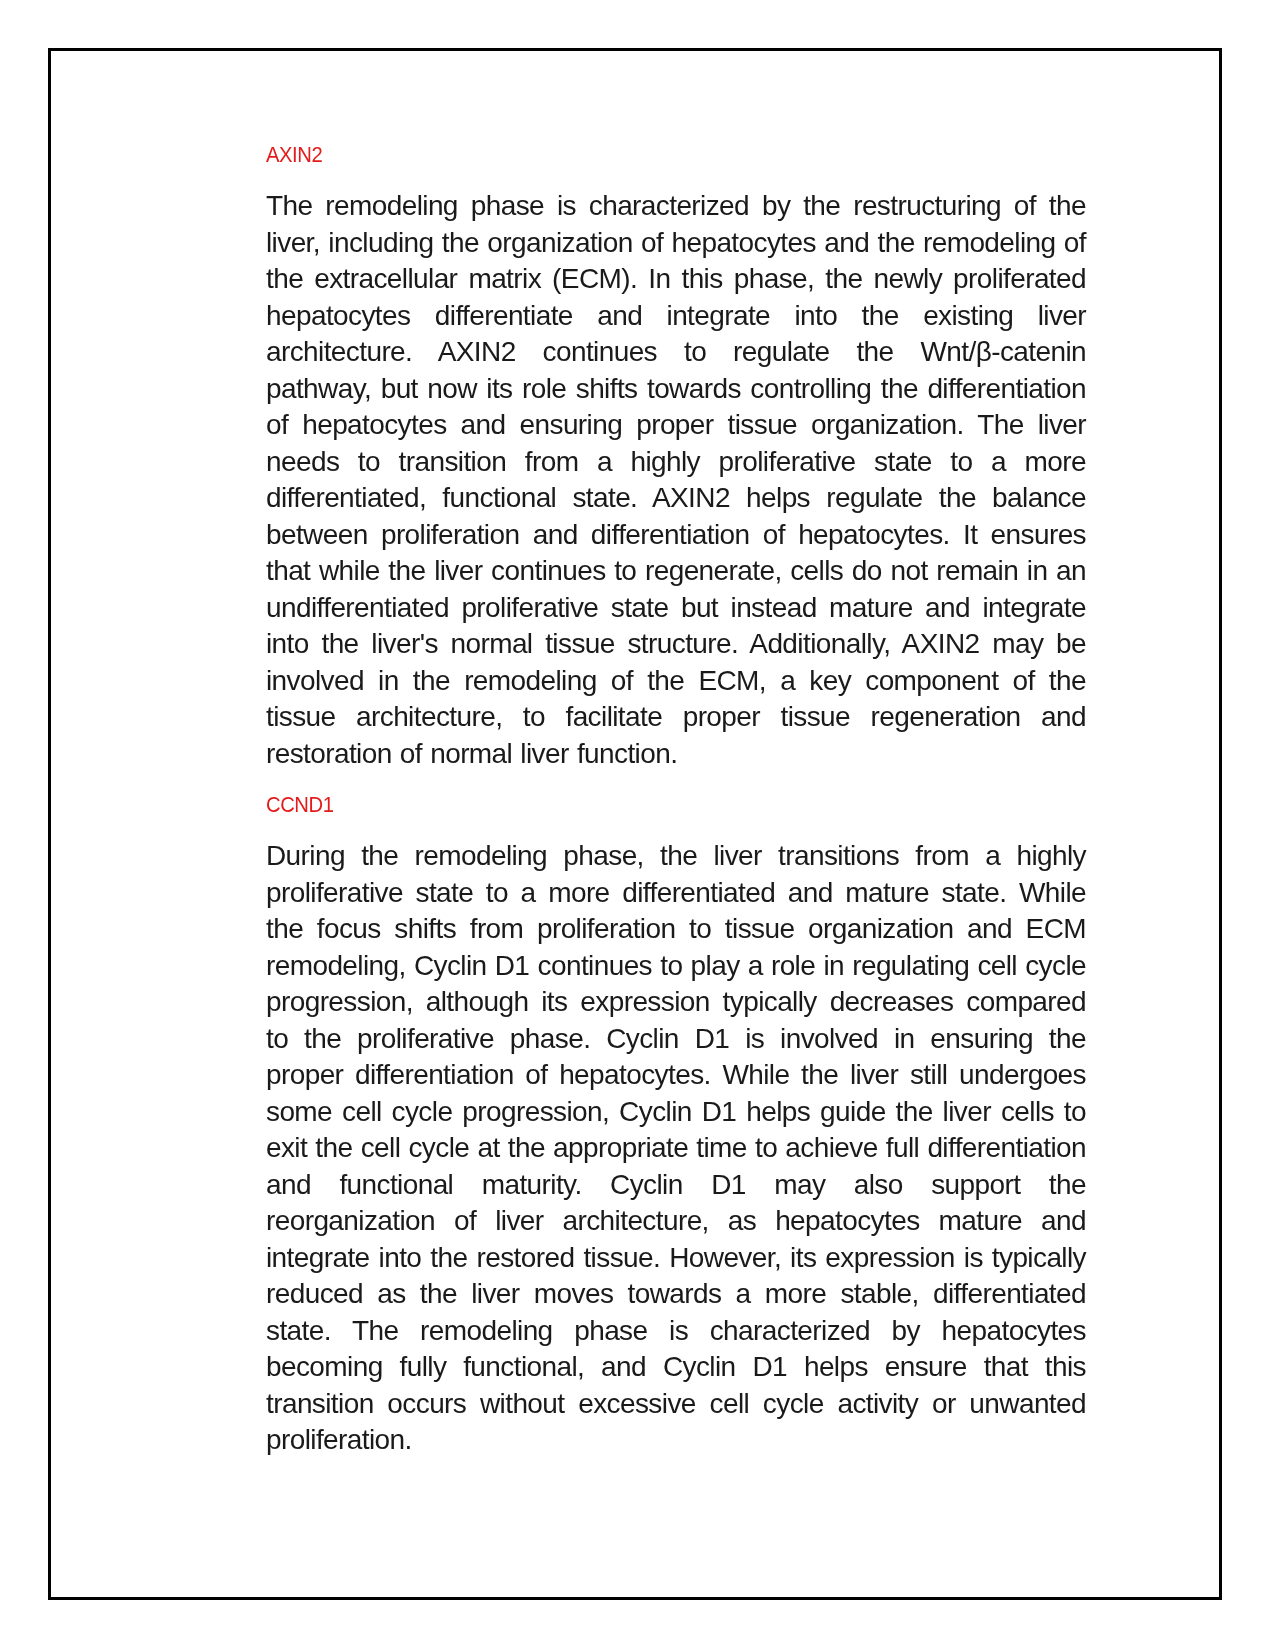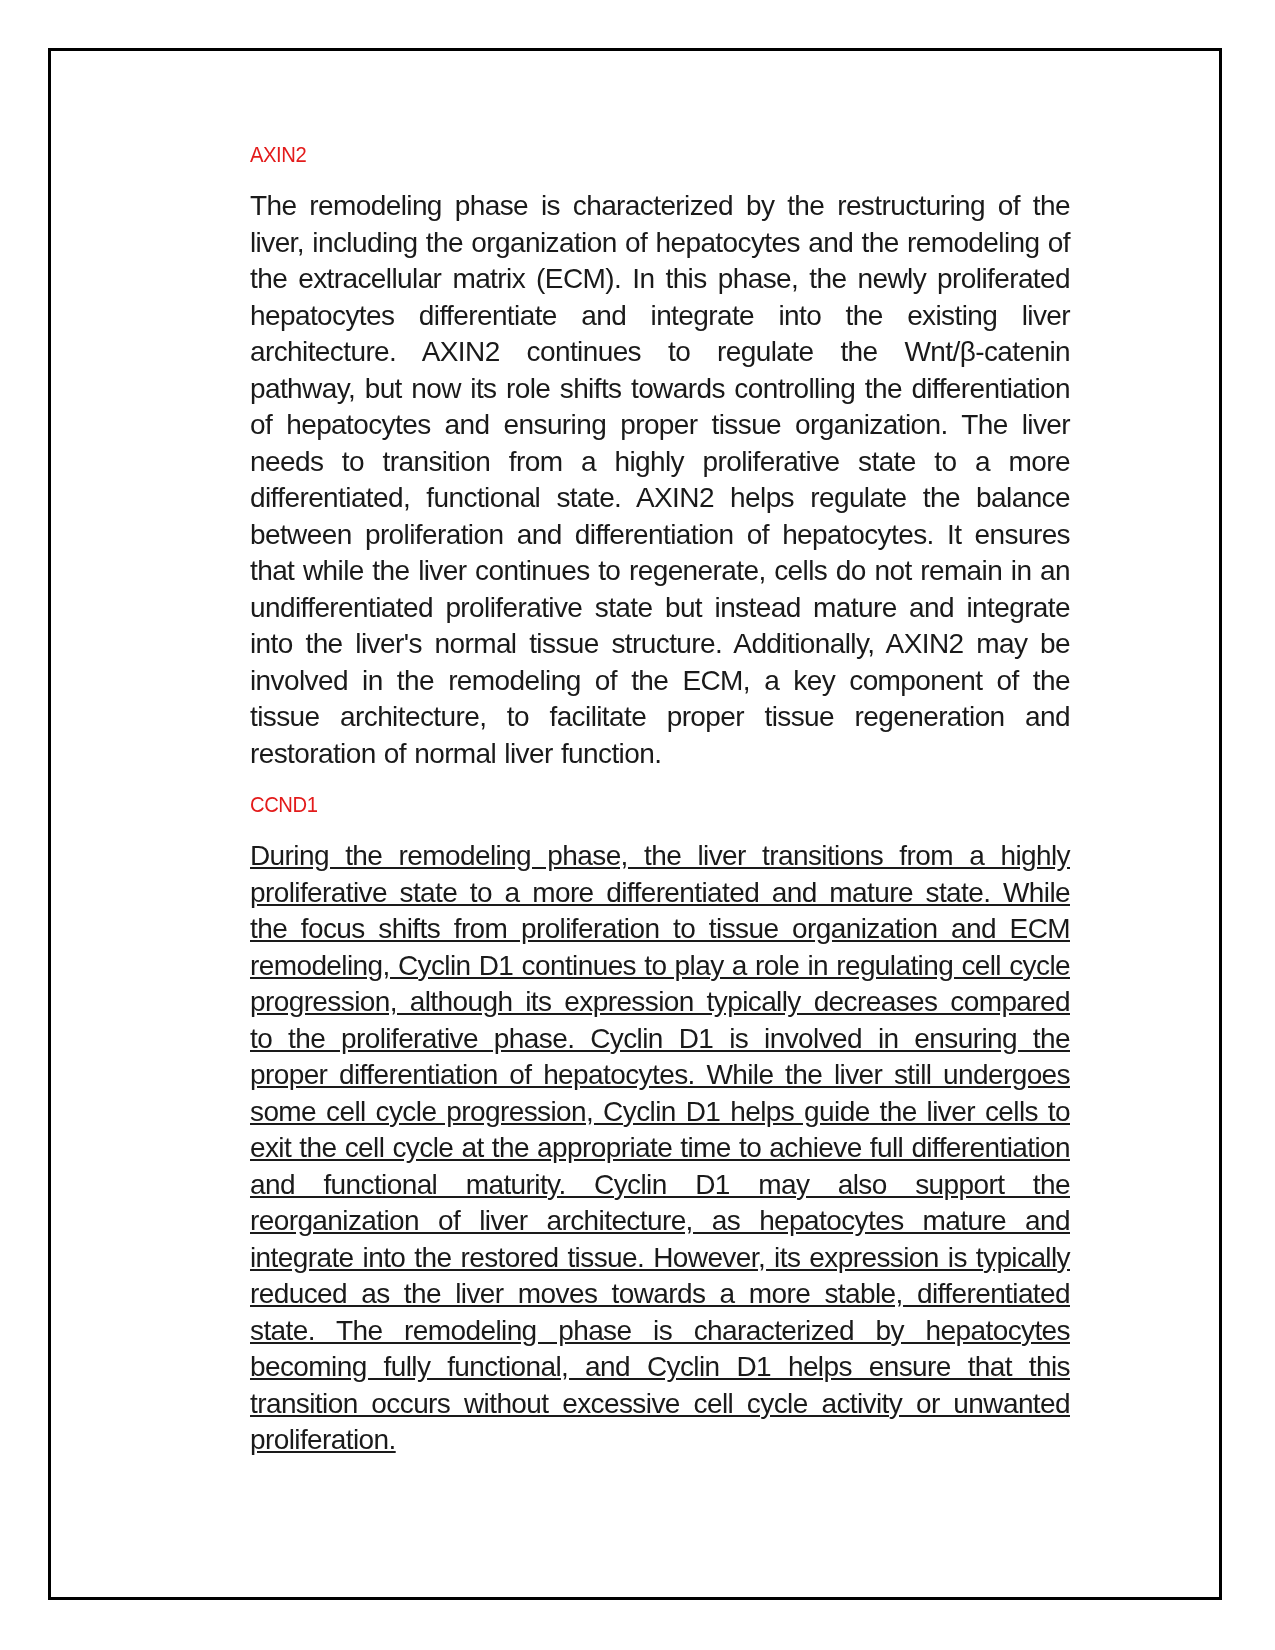--- a/index.html
+++ b/index.html
@@ -17,21 +17,21 @@
       position: absolute;
       left: 48px;
       top: 48px;
       width: 1168px;
       height: 1546px;
       border: 3px solid #000000;
       box-sizing: content-box;
     }
     .content {
       position: absolute;
-      left: 250px;
+      left: 266px;
       top: 140px;
       width: 820px;
     }
     .section-heading {
       font-family: "Liberation Sans", sans-serif;
       font-size: 22px;
       line-height: 30px;
       margin: 0 0 18px 0;
       letter-spacing: -0.5px;
       transform: scaleX(0.92);
@@ -44,21 +44,20 @@
       line-height: 36.5px;
       color: #1a1a1a;
       text-align: justify;
       text-align-last: left;
       margin: 0 0 18px 0;
       letter-spacing: -0.6px;
       word-spacing: 1px;
     }
     .section-body.second {
       margin-top: 0;
-      text-decoration: underline;
     }
   </style>
 </head>
 <body>
 
 <div class="page-frame"></div>
 
 <div class="content">
   <section>
     <h2 class="section-heading" style="color: rgb(227, 27, 27);">AXIN2</h2>

